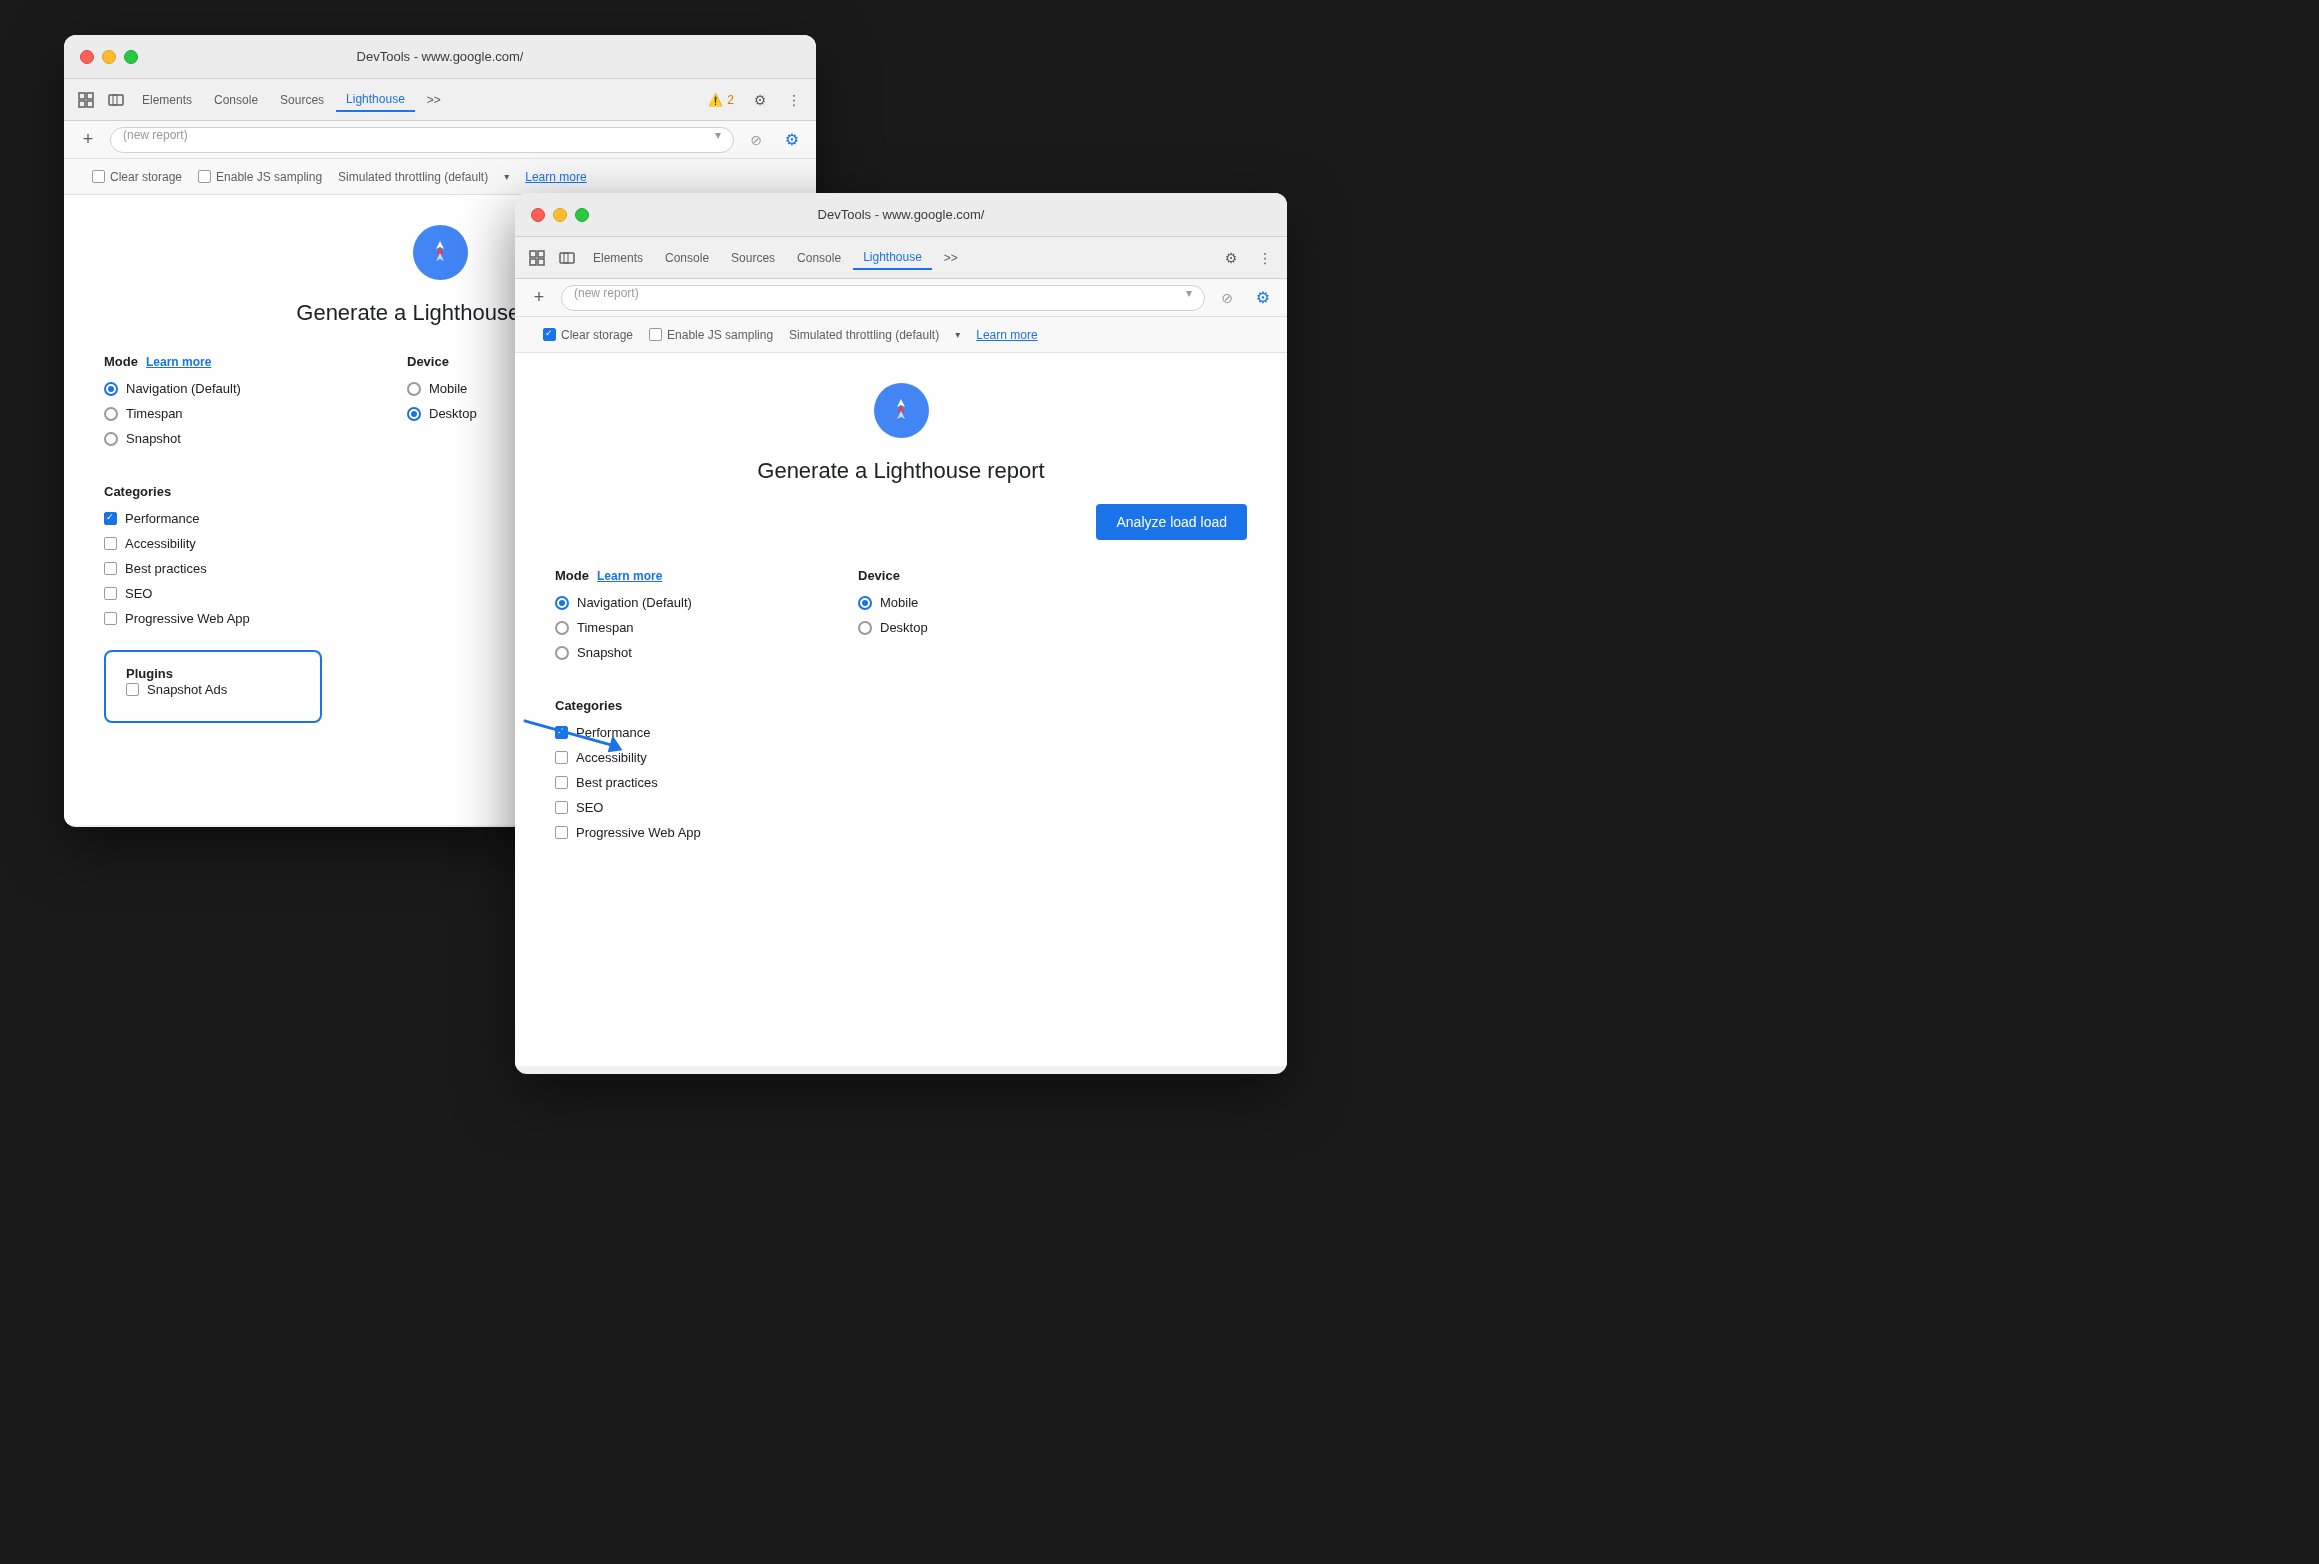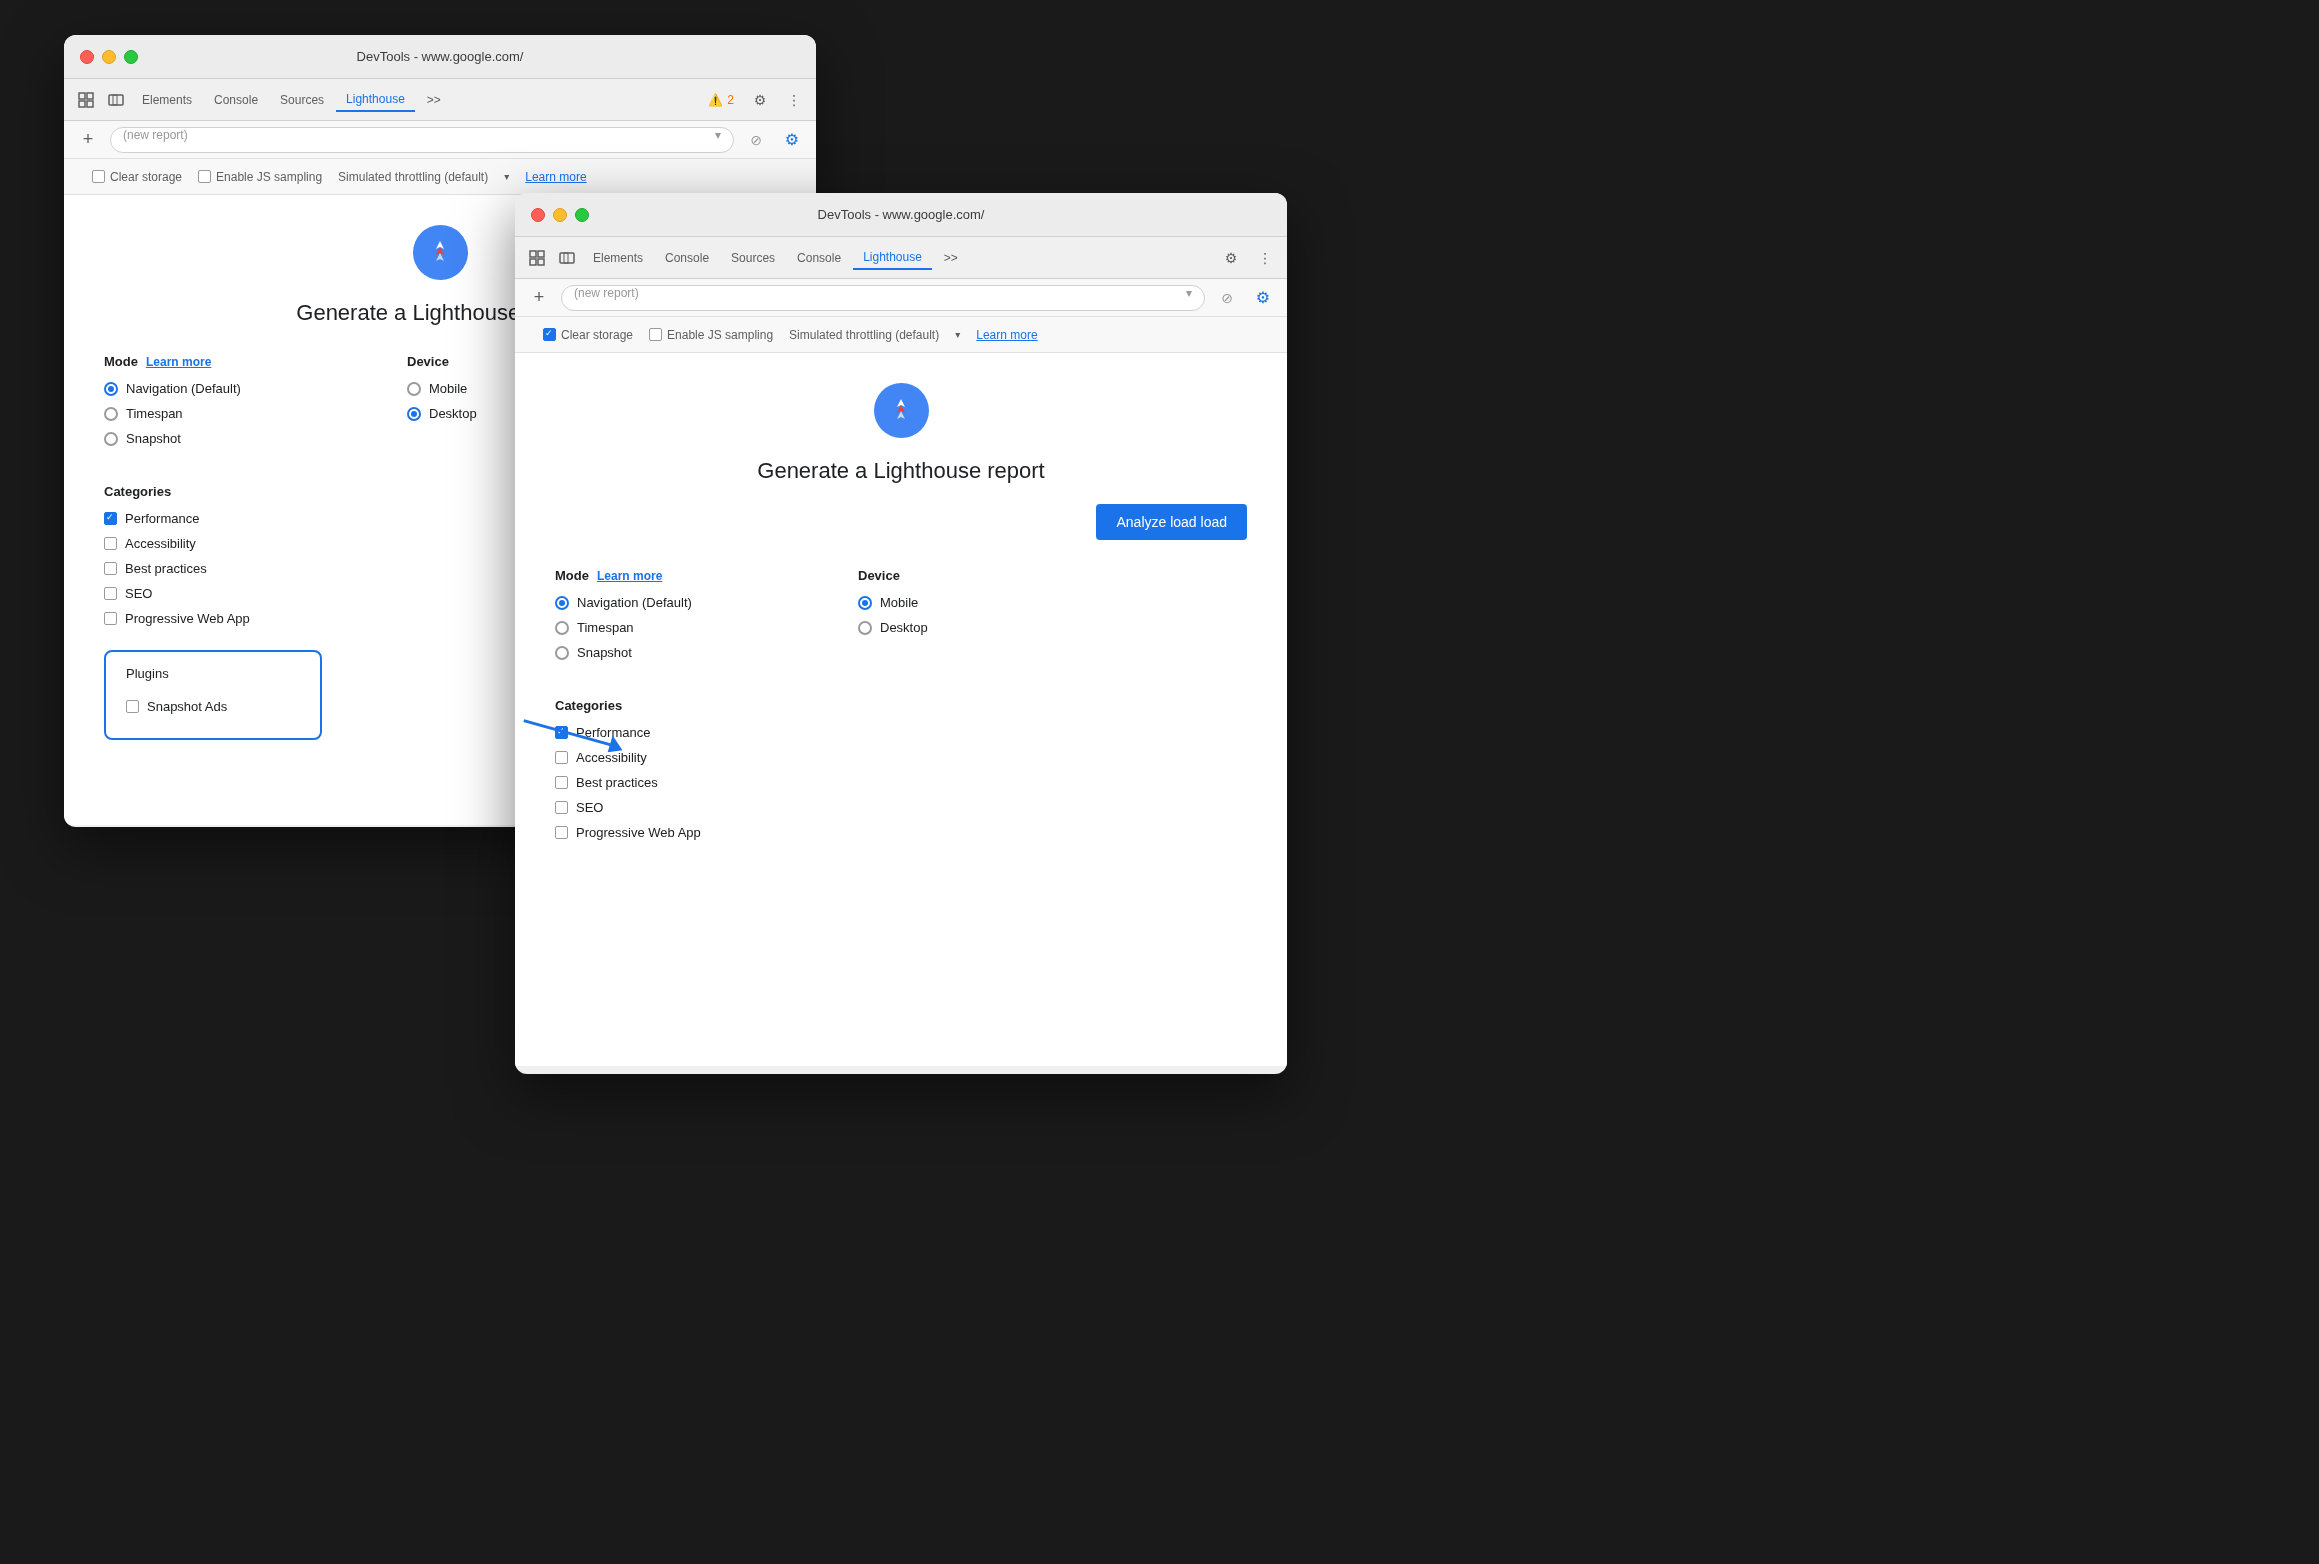--- a/index.html
+++ b/index.html
@@ -336,23 +336,23 @@
     .plugins-section {
       border: 2.5px solid #1a73e8;
       border-radius: 8px;
       padding: 14px 20px;
       display: inline-block;
       min-width: 218px;
     }
 
     .plugins-title {
       font-size: 13px;
-      font-weight: 400;
+      font-weight: 700;
       color: #202124;
-      margin-bottom: 18px;
+      margin-bottom: 1px;
     }
 
     
     .annotation-arrow {
       position: absolute;
       bottom: 57px;
       left: 242px;
       z-index: 100;
       pointer-events: none;
     }

